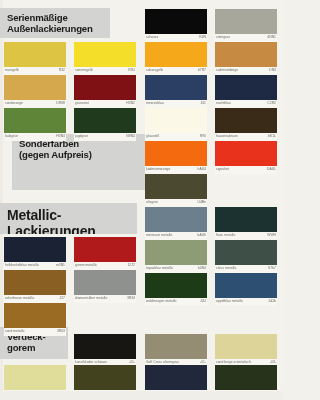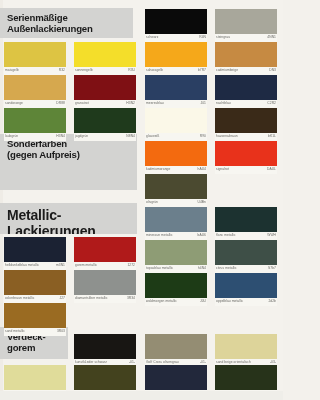--- a/index.html
+++ b/index.html
@@ -90,25 +90,25 @@
     background:#efeee9;
   }
 </style>
 </head>
 <body>
 
 <div class="page">
   <div class="edge-l"></div>
 
   <div id="headers-root">
-      <div class="hdr" style="left: 0px; top: 8px; width: 133px; height: 30px;">
+      <div class="hdr" style="left: 0px; top: 8px; width: 110px; height: 30px;">
         <div class="hdr-txt h-big">Serienmäßige
 Außenlackierungen</div>
       </div>
-      <div class="hdr" style="left: 0px; top: 134px; width: 137px; height: 56px;">
+      <div class="hdr" style="left: 12px; top: 134px; width: 137px; height: 56px;">
         <div class="hdr-txt h-big">Sonderfarben
 (gegen Aufpreis)</div>
       </div>
       <div class="hdr" style="left: 0px; top: 203px; width: 137px; height: 31px;">
         <div class="hdr-txt h-mid">Metallic-Lackierungen
 (gegen Aufpreis)</div>
       </div>
       <div class="hdr" style="left: 0px; top: 327px; width: 68px; height: 32px;">
         <div class="hdr-txt h-big">Verdeck-
 gorem</div>

